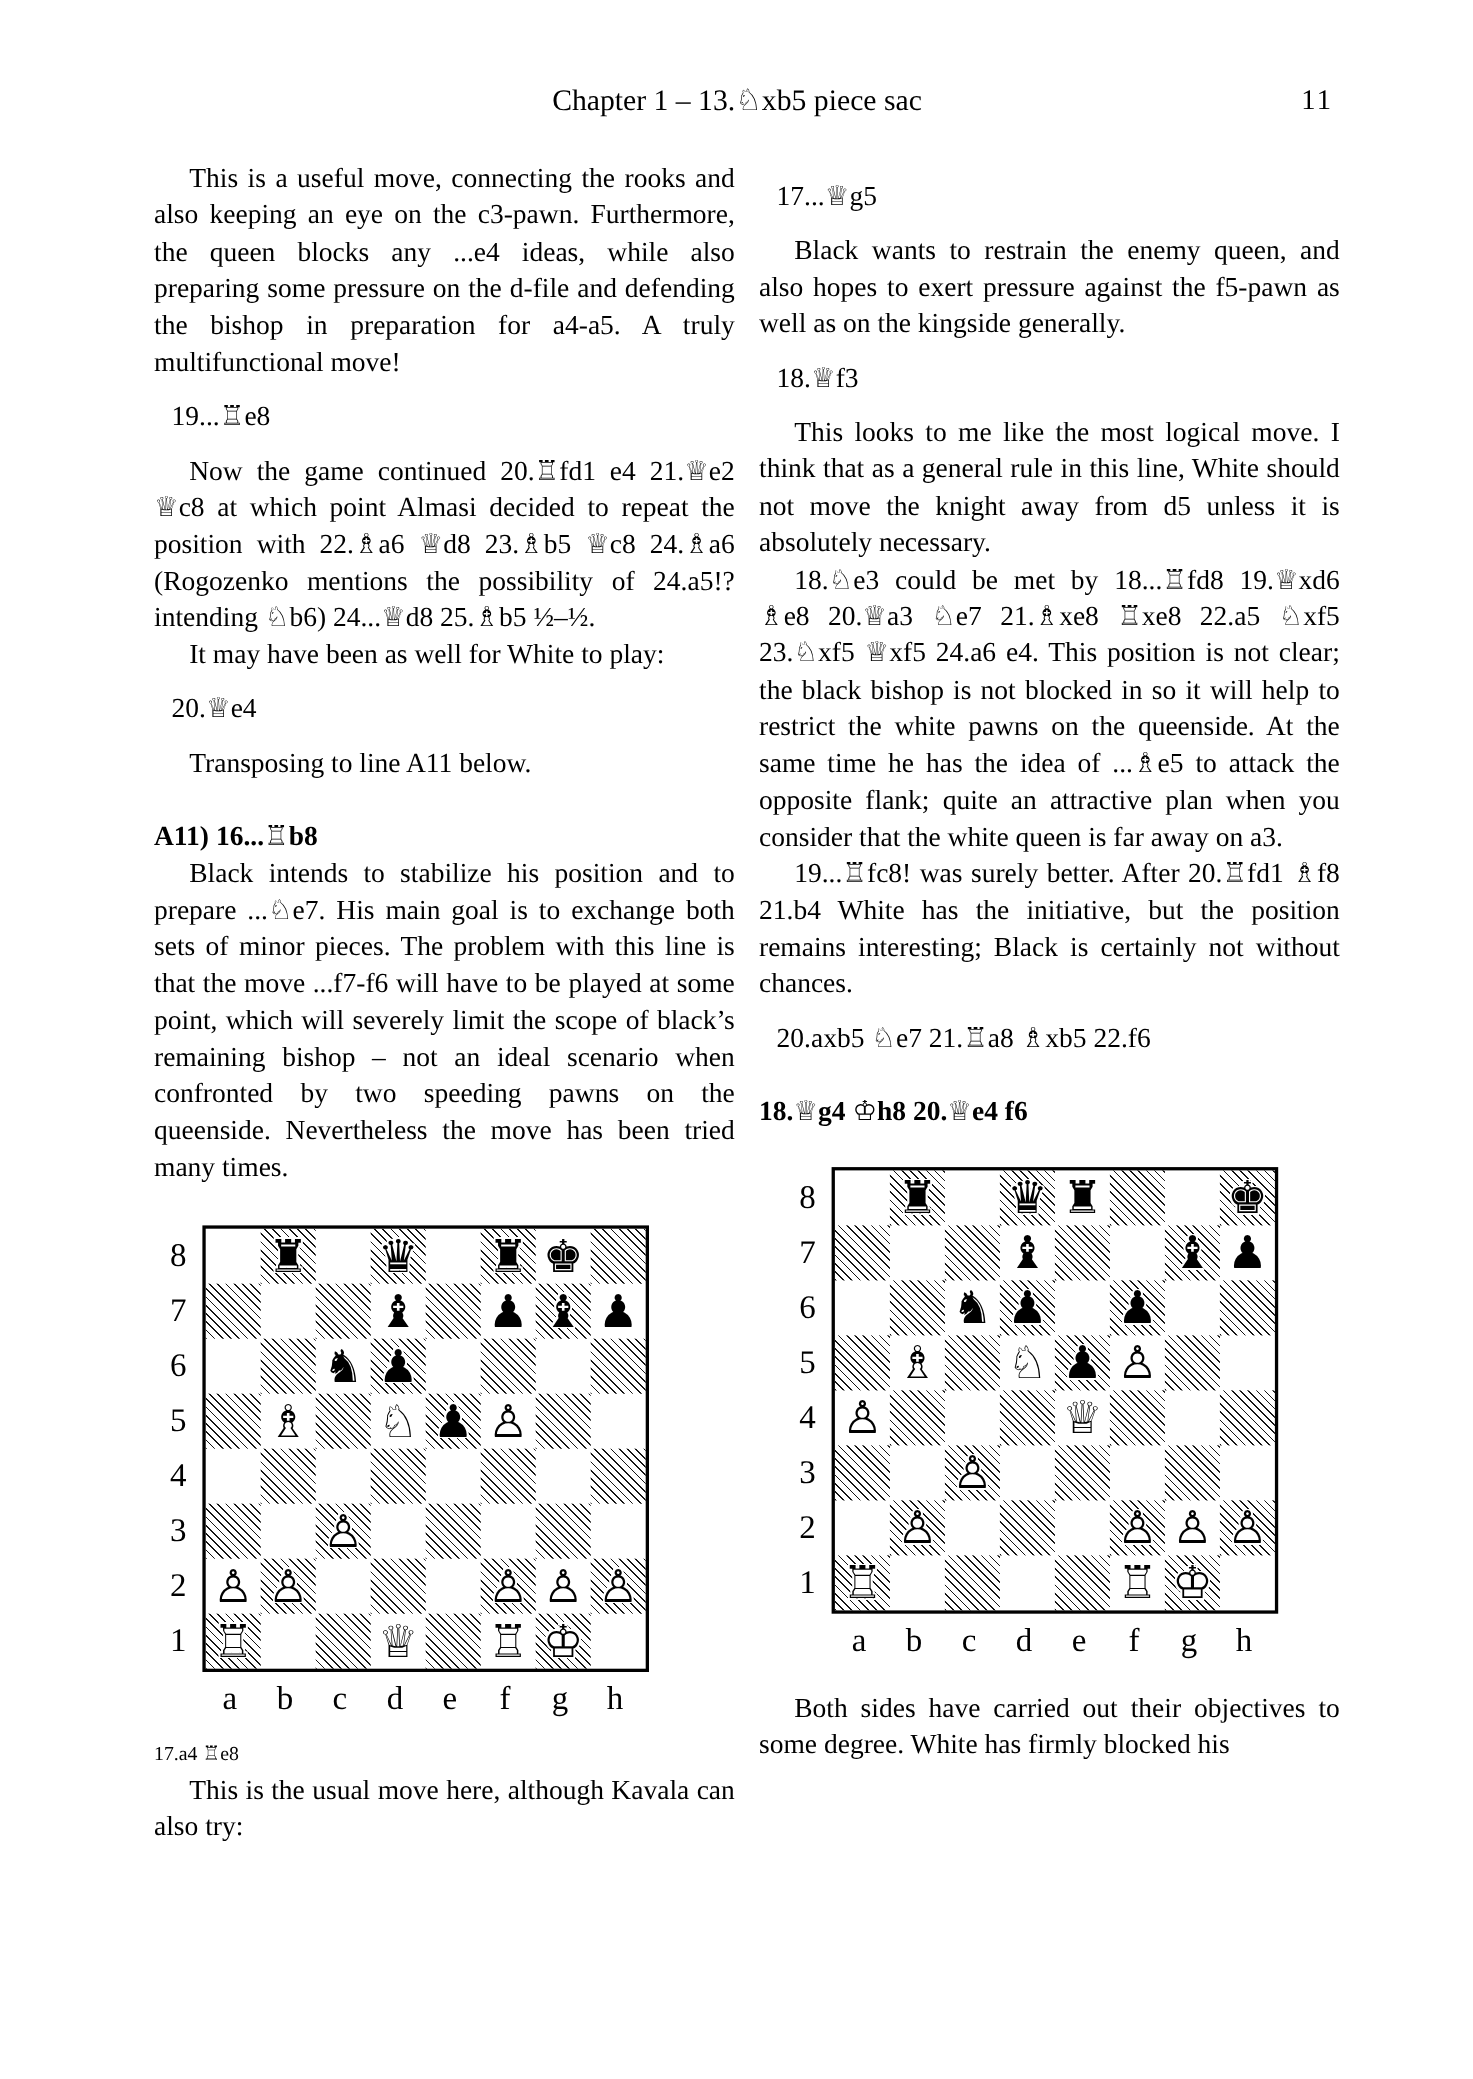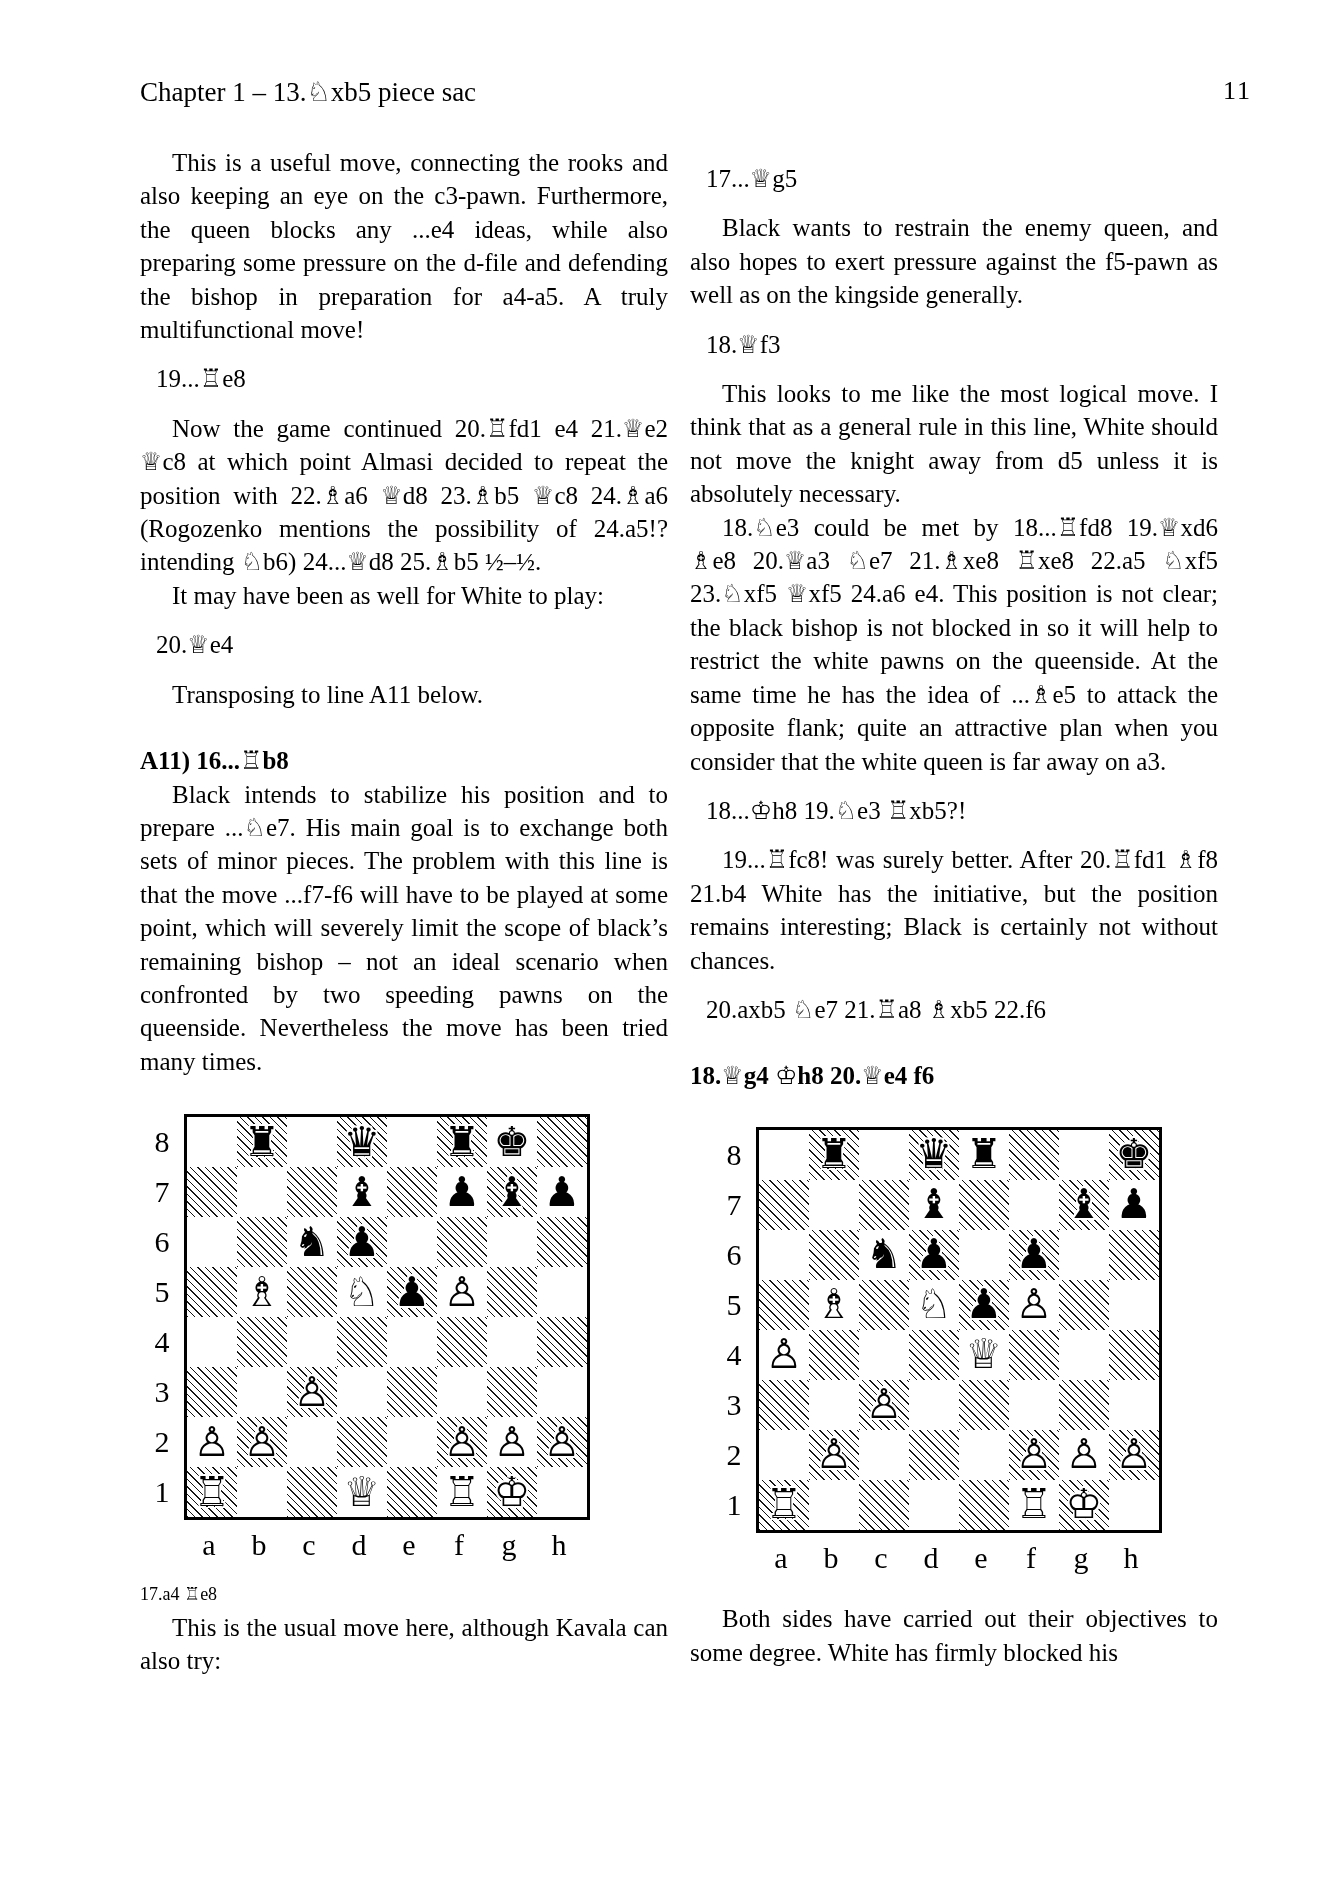--- a/index.html
+++ b/index.html
@@ -1,22 +1,22 @@
 <!DOCTYPE html>
 <html><head>
 <meta charset="utf-8">
 <style>
   html,body{margin:0;padding:0;background:#ffffff;}
   body{width:1339px;height:1890px;position:relative;color:#000;
        font-family:"Liberation Serif","DejaVu Serif",serif;}
   .page{position:absolute;inset:0;background:#fff;}
 
   .header-title{position:absolute;top:76px;left:140px;width:1060px;
-    font-size:27px;}
-  .page-number{position:absolute;top:76px;left:1223px;font-size:26px;letter-spacing:2px;}
+    text-align:center;font-size:27px;}
+  .page-number{position:absolute;top:76px;left:1183px;font-size:26px;letter-spacing:2px;}
 
   .col{position:absolute;top:146px;width:528px;font-size:25px;line-height:33.4px;
     text-align:justify;}
   .col-left{left:140px;}
   .col-right{left:690px;}
 
   .para{margin:0;text-indent:32px;}
   .moveline{margin:16px;text-indent:0;}
   .heading{margin:33px 0 0 0;font-weight:bold;text-indent:0;}
   .caption{margin:16px 0 0 0;font-weight:normal;text-indent:0;font-size:18px;}
@@ -226,21 +226,20 @@
     <p class="caption">17.a4 ♖e8</p>
     <p class="para">This is the usual move here, although Kavala can also try:</p>
   </div>
 
   <div class="col col-right">
     <p class="moveline">17...♕g5</p>
     <p class="para">Black wants to restrain the enemy queen, and also hopes to exert pressure against the f5-pawn as well as on the kingside generally.</p>
     <p class="moveline">18.♕f3</p>
     <p class="para">This looks to me like the most logical move. I think that as a general rule in this line, White should not move the knight away from d5 unless it is absolutely necessary.</p>
     <p class="para">18.♘e3 could be met by 18...♖fd8 19.♕xd6 ♗e8 20.♕a3 ♘e7 21.♗xe8 ♖xe8 22.a5 ♘xf5 23.♘xf5 ♕xf5 24.a6 e4. This position is not clear; the black bishop is not blocked in so it will help to restrict the white pawns on the queenside. At the same time he has the idea of ...♗e5 to attack the opposite flank; quite an attractive plan when you consider that the white queen is far away on a3.</p>
-    <p class="moveline">18...♔h8 19.♘e3 ♖xb5?!</p>
     <p class="para">19...♖fc8! was surely better. After 20.♖fd1 ♗f8 21.b4 White has the initiative, but the position remains interesting; Black is certainly not without chances.</p>
     <p class="moveline">20.axb5 ♘e7 21.♖a8 ♗xb5 22.f6</p>
     <p class="heading">18.♕g4 ♔h8 20.♕e4 f6</p>
     <div class="diagram diagram-2">
         <div class="diagram-inner">
           <div class="ranks">
             <span>8</span>
             <span>7</span>
             <span>6</span>
             <span>5</span>

